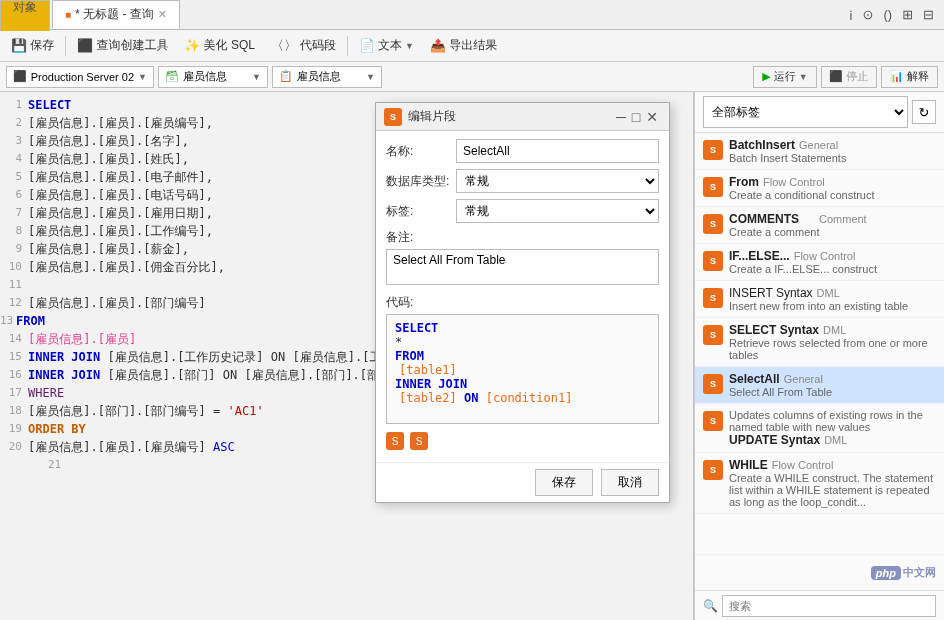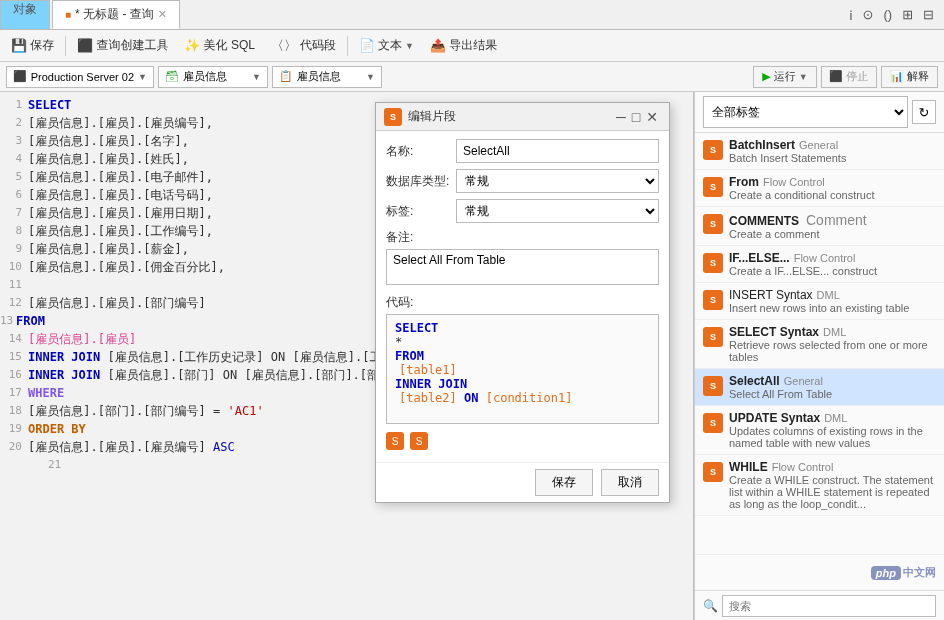--- a/index.html
+++ b/index.html
@@ -2,21 +2,21 @@
 <html><head>
   <meta charset="utf-8">
   <style>
     * { box-sizing: border-box; margin: 0; padding: 0; }
     body { font-family: "Microsoft YaHei", "Segoe UI", Arial, sans-serif; font-size: 12px; background: #f0f0f0; width: 944px; height: 620px; overflow: hidden; }
   </style>
 </head>
 <body>
 
 <div style="display:flex; align-items:stretch; background:#f0f0f0; border-bottom:1px solid #bbb; height:30px;">
-  <div style="background:#7dd3fc; border:1px solid #bbb; border-bottom:none; padding:0 12px; font-size:12px; color:#555; display:flex; align-items:flex-start; gap:4px; cursor:pointer;">
+  <div style="background:#eab308; border:1px solid #bbb; border-bottom:none; padding:15px 12px; font-size:12px; color:#555; display:flex; align-items:flex-end; gap:4px; cursor:pointer;">
     <span>对象</span>
   </div>
   <div style="background:white; border:1px solid #bbb; border-bottom:1px solid white; padding:0 12px; font-size:12px; color:#333; display:flex; align-items:center; gap:4px; cursor:pointer; margin-left:2px; z-index:1;">
     <span style="color:#e86c1a; font-size:10px;">■</span>
     <span>* 无标题 - 查询</span>
     <span style="color:#999; font-size:11px; cursor:pointer;">✕</span>
   </div>
   <div style="flex:1;"></div>
   <div style="display:flex; align-items:center; gap:10px; padding-right:10px; color:#555; font-size:13px;">
     <span style="cursor:pointer;">ℹ</span>
@@ -155,21 +155,21 @@
         <span style="width:28px; text-align:right; padding-right:6px; color:#aaa; font-size:11px; line-height:18px;">15</span>
         <span style="line-height:18px;"><span style="color:#0000cc; font-weight:bold;">INNER JOIN</span><span style="color:#333;"> [雇员信息].[工作历史记录] ON [雇员信息].[工作历史记录].[工作...</span></span>
       </div>
     <div style="display:flex; min-height:18px;">
         <span style="width:28px; text-align:right; padding-right:6px; color:#aaa; font-size:11px; line-height:18px;">16</span>
         <span style="line-height:18px;"><span style="color:#0000cc; font-weight:bold;">INNER JOIN</span><span style="color:#333;"> [雇员信息].[部门] ON [雇员信息].[部门].[部门编号] = 部门编...</span></span>
       </div>
 
     <div style="display:flex; min-height:18px;">
         <span style="width:28px; text-align:right; padding-right:6px; color:#aaa; font-size:11px; line-height:18px;">17</span>
-        <span style="line-height:18px; color:#8b5cf6; font-weight:bold;">WHERE</span>
+        <span style="line-height:18px; color:#701a75; font-weight:normal;">WHERE</span>
       </div>
     <div style="display:flex; min-height:18px;">
         <span style="width:28px; text-align:right; padding-right:6px; color:#aaa; font-size:11px; line-height:18px;">18</span>
         <span style="line-height:18px;"><span style="color:#333;">[雇员信息].[部门].[部门编号] = </span><span style="color:#cc0000;">'AC1'</span></span>
       </div>
     <div style="display:flex; min-height:18px;">
         <span style="width:28px; text-align:right; padding-right:6px; color:#aaa; font-size:11px; line-height:18px;">19</span>
         <span style="line-height:18px; color:#cc6600; font-weight:bold;">ORDER BY</span>
       </div>
     <div style="display:flex; min-height:18px;">
@@ -203,38 +203,38 @@
         <div style="width:20px; height:20px; background:#e86c1a; border-radius:3px; display:flex; align-items:center; justify-content:center; color:white; font-size:9px; font-weight:bold; margin-right:6px; flex-shrink:0; margin-top:2px;">S</div>
         <div>
           <div><span style="font-size:12px; color:#222; font-weight:bold;">From</span><span style="font-size:11px; color:#888; margin-left:4px;">Flow Control</span></div>
           <div style="font-size:11px; color:#666;">Create a conditional construct</div>
         </div>
       </div>
 
       <div style="display:flex; align-items:flex-start; padding:5px 8px; border-bottom:1px solid #eee; cursor:pointer;">
         <div style="width:20px; height:20px; background:#e86c1a; border-radius:3px; display:flex; align-items:center; justify-content:center; color:white; font-size:9px; font-weight:bold; margin-right:6px; flex-shrink:0; margin-top:2px;">S</div>
         <div>
-          <div><span style="font-size:12px; color:#222; font-weight:bold;">COMMENTS</span><span style="font-size:14px; color:#888; margin-left:7px;">Comment</span></div>
+          <div><span style="font-size:12px; color:#222; font-weight:bold;">COMMENTS</span><span style="font-size:11px; color:#888; margin-left:20px;">Comment</span></div>
           <div style="font-size:11px; color:#666;">Create a comment</div>
         </div>
       </div>
 
       <div style="display:flex; align-items:flex-start; padding:5px 8px; border-bottom:1px solid #eee; cursor:pointer;">
         <div style="width:20px; height:20px; background:#e86c1a; border-radius:3px; display:flex; align-items:center; justify-content:center; color:white; font-size:9px; font-weight:bold; margin-right:6px; flex-shrink:0; margin-top:2px;">S</div>
         <div>
           <div><span style="font-size:12px; color:#222; font-weight:bold;">IF...ELSE...</span><span style="font-size:11px; color:#888; margin-left:4px;">Flow Control</span></div>
           <div style="font-size:11px; color:#666;">Create a IF...ELSE... construct</div>
         </div>
       </div>
 
       <div style="display:flex; align-items:flex-start; padding:5px 8px; border-bottom:1px solid #eee; cursor:pointer;">
         <div style="width:20px; height:20px; background:#e86c1a; border-radius:3px; display:flex; align-items:center; justify-content:center; color:white; font-size:9px; font-weight:bold; margin-right:6px; flex-shrink:0; margin-top:2px;">S</div>
         <div>
           <div><span style="font-size:12px; color:#222; font-weight:normal;">INSERT Syntax</span><span style="font-size:11px; color:#888; margin-left:4px;">DML</span></div>
-          <div style="font-size:11px; color:#666;">Insert new rows into an existing table</div>
+          <div style="font-size:11px; color:#666;">Insert new from into an existing table</div>
         </div>
       </div>
 
       <div style="display:flex; align-items:flex-start; padding:5px 8px; border-bottom:1px solid #eee; cursor:pointer;">
         <div style="width:20px; height:20px; background:#e86c1a; border-radius:3px; display:flex; align-items:center; justify-content:center; color:white; font-size:9px; font-weight:bold; margin-right:6px; flex-shrink:0; margin-top:2px;">S</div>
         <div>
           <div><span style="font-size:12px; color:#222; font-weight:bold;">SELECT Syntax</span><span style="font-size:11px; color:#888; margin-left:4px;">DML</span></div>
           <div style="font-size:11px; color:#666;">Retrieve rows selected from one or more tables</div>
         </div>
       </div>
@@ -243,22 +243,22 @@
         <div style="width:20px; height:20px; background:#e86c1a; border-radius:3px; display:flex; align-items:center; justify-content:center; color:white; font-size:9px; font-weight:bold; margin-right:6px; flex-shrink:0; margin-top:2px;">S</div>
         <div>
           <div><span style="font-size:12px; color:#222; font-weight:bold;">SelectAll</span><span style="font-size:11px; color:#888; margin-left:4px;">General</span></div>
           <div style="font-size:11px; color:#666;">Select All From Table</div>
         </div>
       </div>
 
       <div style="display:flex; align-items:flex-start; padding:5px 8px; border-bottom:1px solid #eee; cursor:pointer;">
         <div style="width:20px; height:20px; background:#e86c1a; border-radius:3px; display:flex; align-items:center; justify-content:center; color:white; font-size:9px; font-weight:bold; margin-right:6px; flex-shrink:0; margin-top:2px;">S</div>
         <div>
+          <div style="font-size:11px; color:#666;">Updates columns of existing rows in the named table with new values</div>
           <div><span style="font-size:12px; color:#222; font-weight:bold;">UPDATE Syntax</span><span style="font-size:11px; color:#888; margin-left:4px;">DML</span></div>
-          <div style="font-size:11px; color:#666;">Updates columns of existing rows in the named table with new values</div>
         </div>
       </div>
 
       <div style="display:flex; align-items:flex-start; padding:5px 8px; border-bottom:1px solid #eee; cursor:pointer;">
         <div style="width:20px; height:20px; background:#e86c1a; border-radius:3px; display:flex; align-items:center; justify-content:center; color:white; font-size:9px; font-weight:bold; margin-right:6px; flex-shrink:0; margin-top:2px;">S</div>
         <div>
           <div><span style="font-size:12px; color:#222; font-weight:bold;">WHILE</span><span style="font-size:11px; color:#888; margin-left:4px;">Flow Control</span></div>
           <div style="font-size:11px; color:#666;">Create a WHILE construct. The statement list within a WHILE statement is repeated as long as the loop_condit...</div>
         </div>
       </div>

